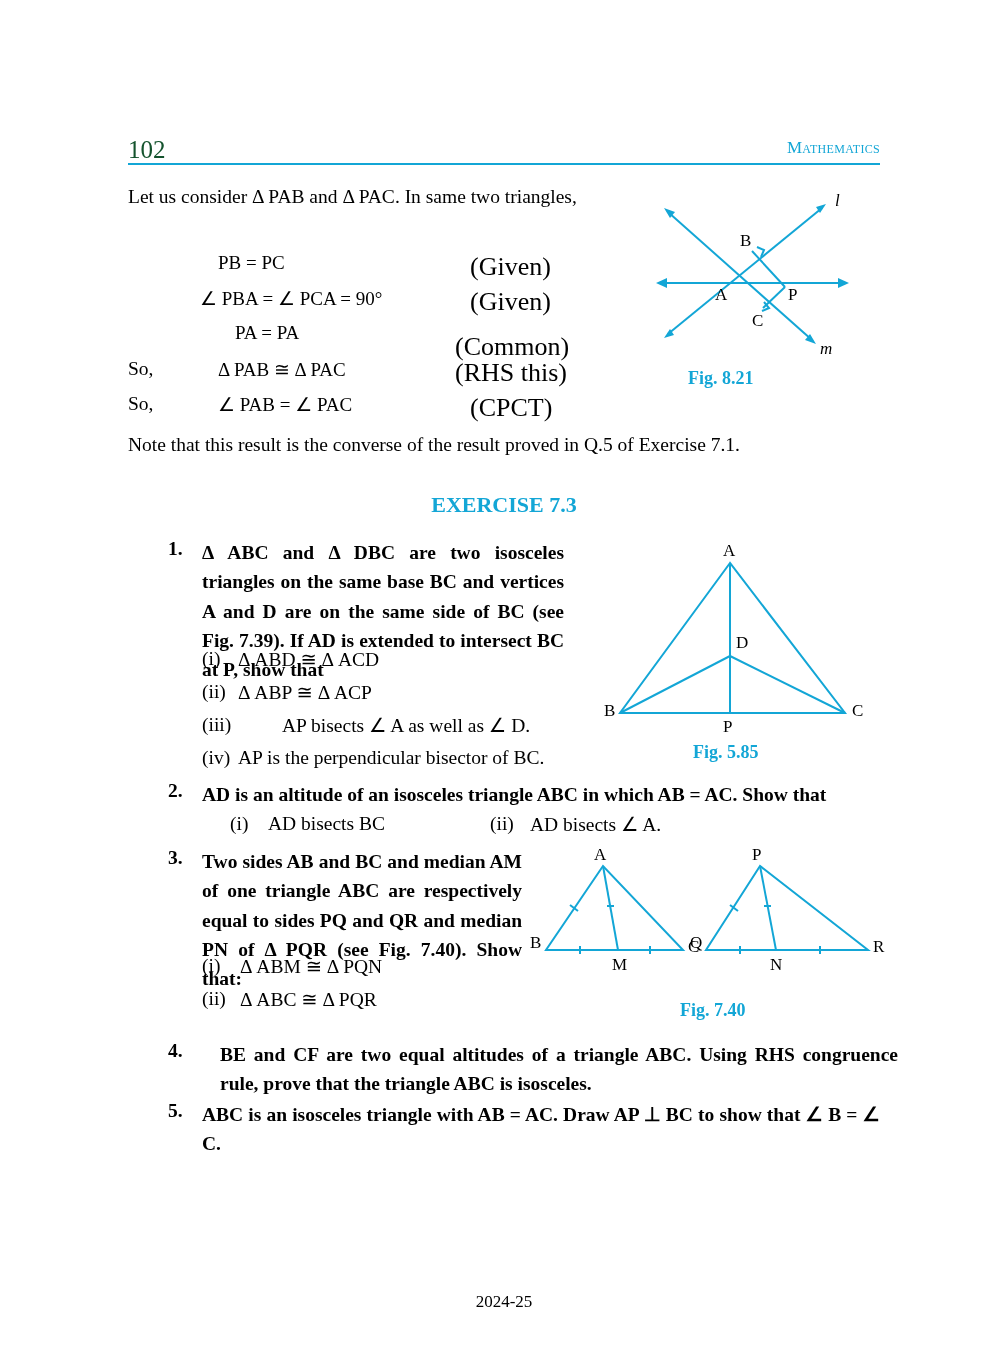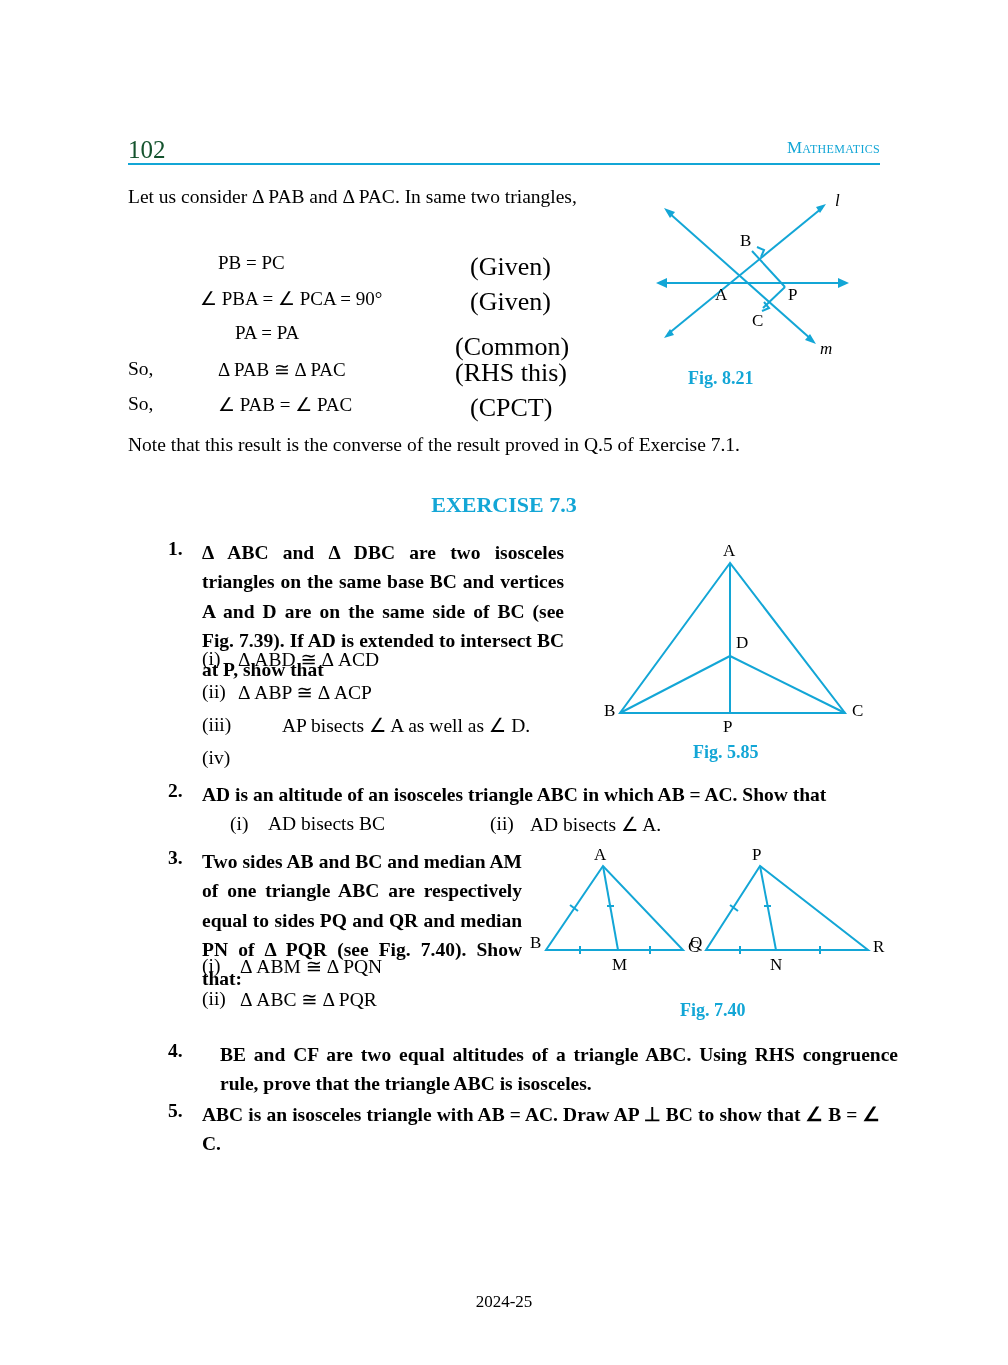--- a/index.html
+++ b/index.html
@@ -209,20 +209,21 @@
   <div class="sub" style="left:202px; top:648px;">(i)</div>
   <div class="sub" style="left:238px; top:648px;">Δ ABD ≅ Δ ACD</div>
 
   <div class="sub" style="left:202px; top:681px;">(ii)</div>
   <div class="sub" style="left:238px; top:681px;">Δ ABP ≅ Δ ACP</div>
 
   <div class="sub" style="left:202px; top:714px;">(iii)</div>
   <div class="sub" style="left:238px; top:714px;margin-left:44px;">AP bisects ∠ A as well as ∠ D.</div>
 
   <div class="sub" style="left:202px; top:747px;">(iv)</div>
+  <div class="sub" style="left:238px; top:747px;">AP is the perpendicular bisector of BC.</div>
 
   <div class="fig" style="left:590px; top:538px;">
     <svg width="290" height="200" viewBox="0 0 290 200">
 
       <polygon class="cy" points="140,25 30,175 255,175"></polygon>
 
       <line class="cy" x1="30" y1="175" x2="140" y2="118"></line>
       <line class="cy" x1="255" y1="175" x2="140" y2="118"></line>
 
       <line class="cy" x1="140" y1="25" x2="140" y2="175"></line>

